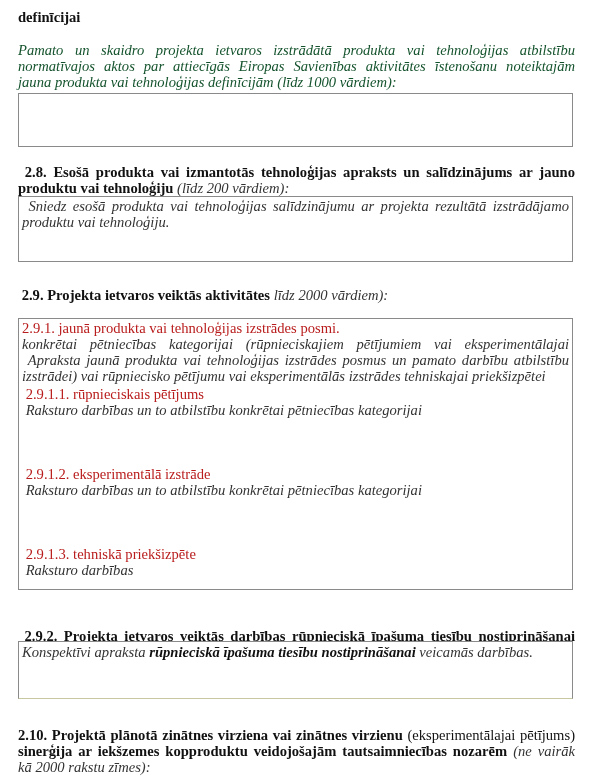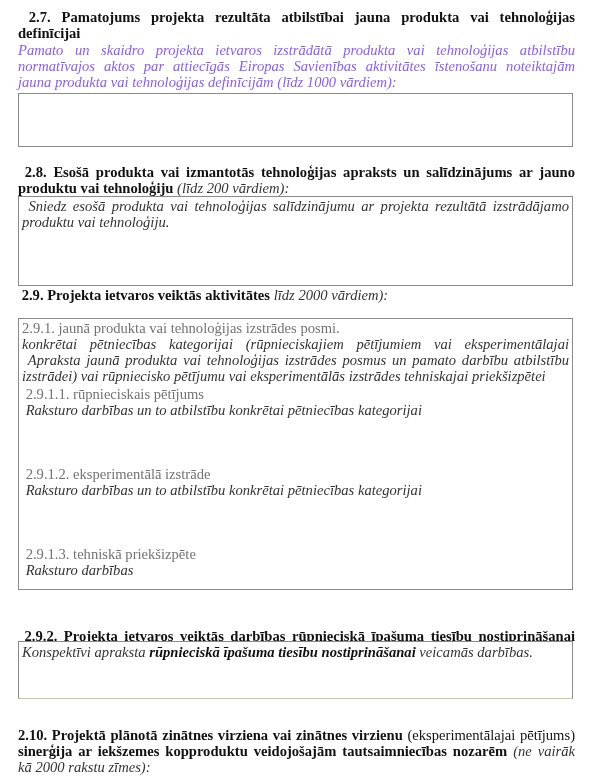--- a/index.html
+++ b/index.html
@@ -8,54 +8,53 @@
     font-family: "Liberation Serif", "DejaVu Serif", serif;
     color: #111111;
     font-size: 14.6px;
     line-height: 16px;
   }
   .block { position: absolute; left: 18px; width: 557px; }
   .heading { font-weight: bold; text-align: justify; text-align-last: left; }
   .heading .normal { font-weight: normal; }
   .heading .ital { font-weight: normal; font-style: italic; color: #333; }
   .justify-line { text-align: justify; text-align-last: justify; display: block; }
-  .instr { font-style: italic; color: #8b5cf6; text-align: justify; }
+  .instr { font-style: italic; color: #14532d; text-align: justify; }
   .box {
     position: absolute; left: 18px; width: 555px;
     border: 1px solid #8a8a8a; background: #fff;
     box-sizing: border-box;
   }
   .box .inner { padding: 1px 3px 0 3px; }
-  .box .sub { font-style: normal; color: #737373; }
+  .box .sub { font-style: normal; color: #b91c1c; }
   .box .it { font-style: italic; color: #333; }
   .bold-it { font-weight: bold; font-style: italic; color: #111; }
   .gap { height: 48px; }
 </style>
 </head>
 <body>
 
 <div class="block heading" style="top:9px;">
-  <span class="justify-line">&nbsp;<span>2.7.</span> <span>Pamatojums projekta rezultāta atbilstībai jauna produkta vai tehnoloģijas</span></span>
   <span>definīcijai</span>
 </div>
 <div class="block instr" style="top:42px;">
   <span class="justify-line">Pamato un skaidro projekta ietvaros izstrādātā produkta vai tehnoloģijas atbilstību</span>
   <span class="justify-line">normatīvajos aktos par attiecīgās Eiropas Savienības aktivitātes īstenošanu noteiktajām</span>
   <span style="display:block">jauna produkta vai tehnoloģijas definīcijām (līdz 1000 vārdiem):</span>
 </div>
 <div class="box" style="top:93px; height:54px;">
   <div class="inner"></div>
 </div>
 
 <div class="block heading" style="top:164px;">
   <span class="justify-line">&nbsp;<span>2.8.</span> <span>Esošā produkta vai izmantotās tehnoloģijas apraksts un salīdzinājums ar jauno</span></span>
   <span>produktu vai tehnoloģiju</span>
   <span class="ital">(līdz 200 vārdiem):</span>
 </div>
-<div class="box" style="top:196px; height:90px;">
+<div class="box" style="top:196px; height:66px;">
   <div class="inner it">
     <span class="justify-line">&nbsp;<span>Sniedz esošā produkta vai tehnoloģijas salīdzinājumu ar projekta rezultātā izstrādājamo</span></span>
     <span>produktu vai tehnoloģiju.</span>
   </div>
 </div>
 
 <div class="block heading" style="top:287px;">
   &nbsp;<span>2.9.</span>
   <span>Projekta ietvaros veiktās aktivitātes</span>
   <span class="ital">līdz 2000 vārdiem):</span>

